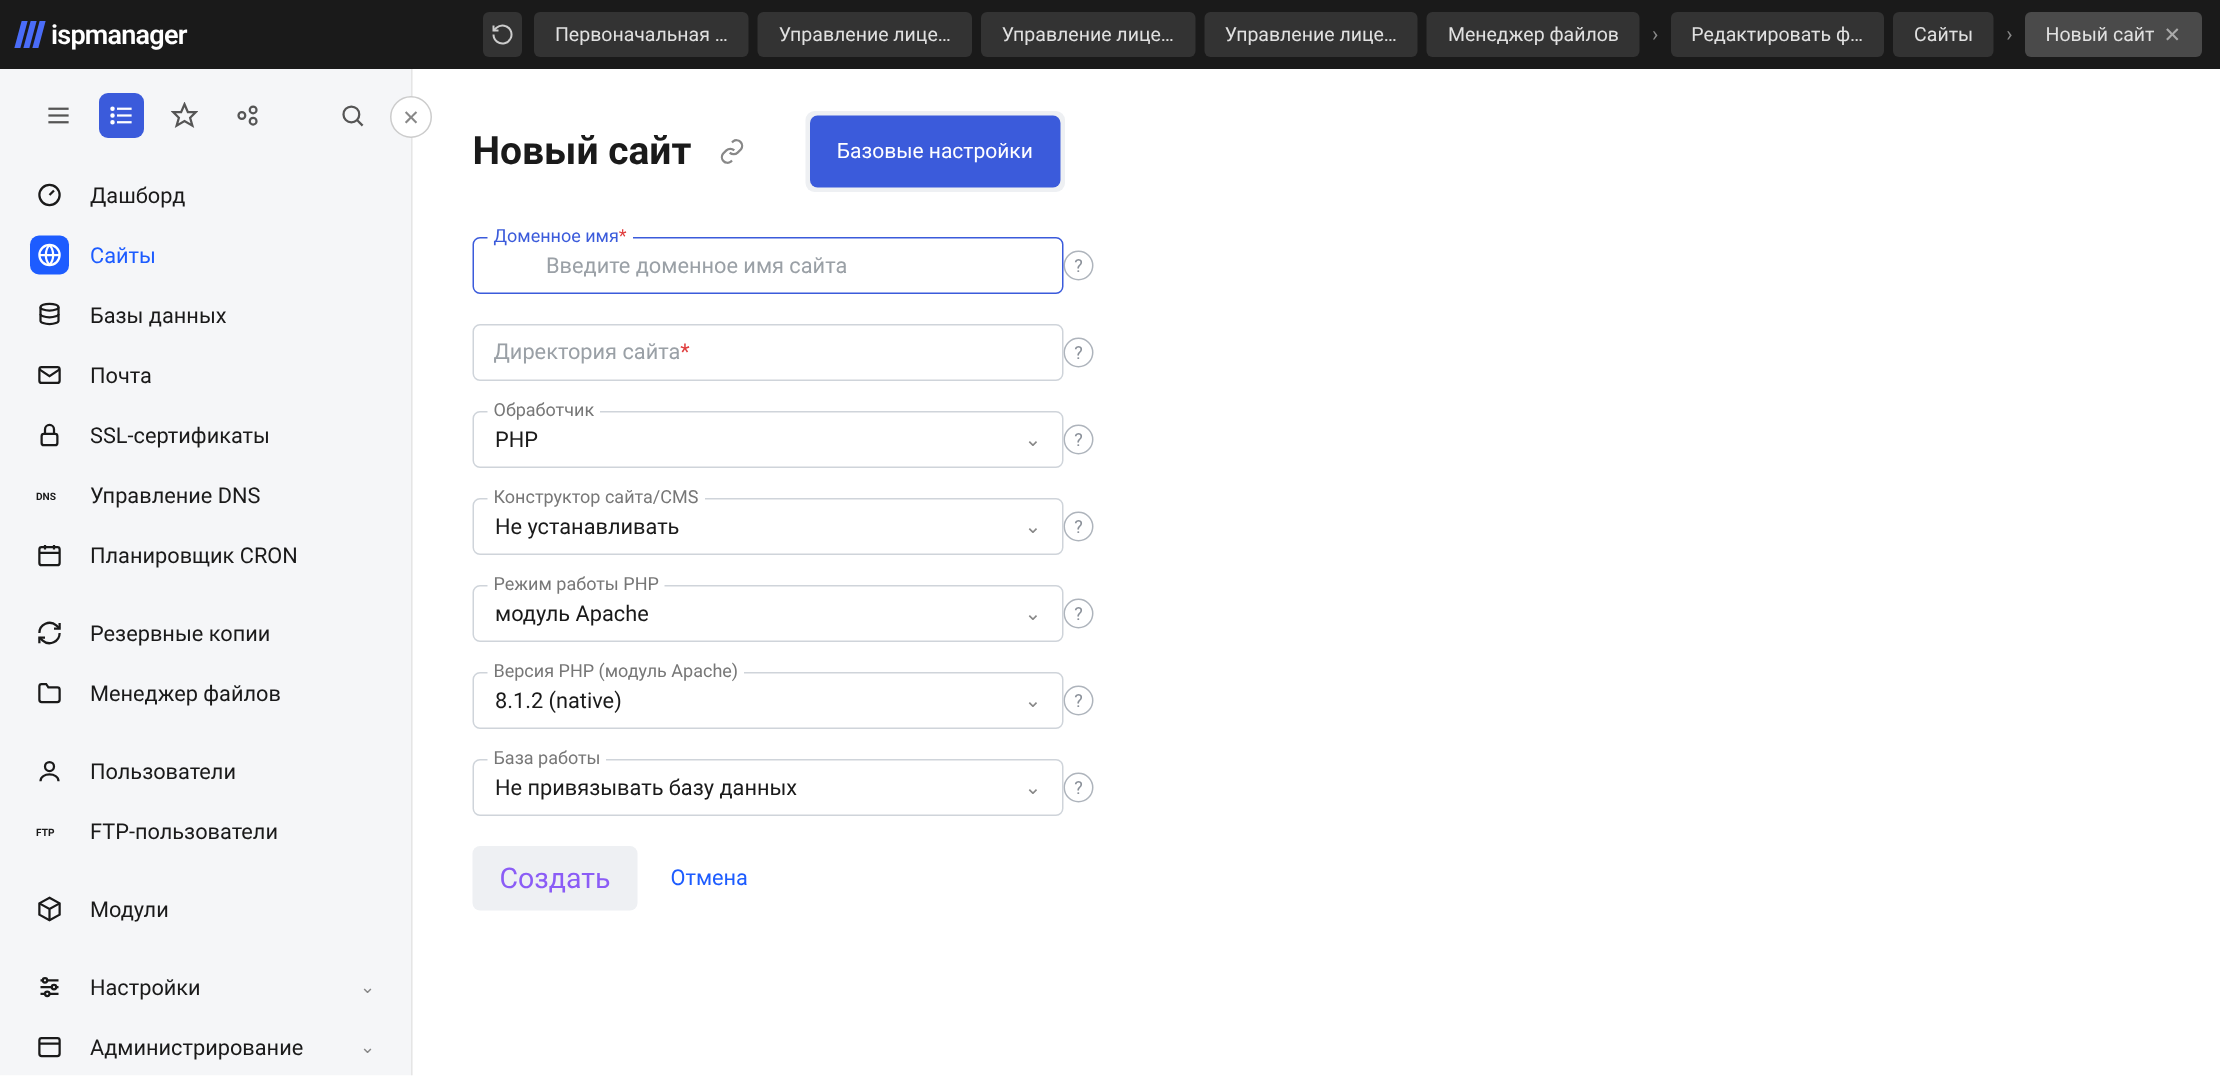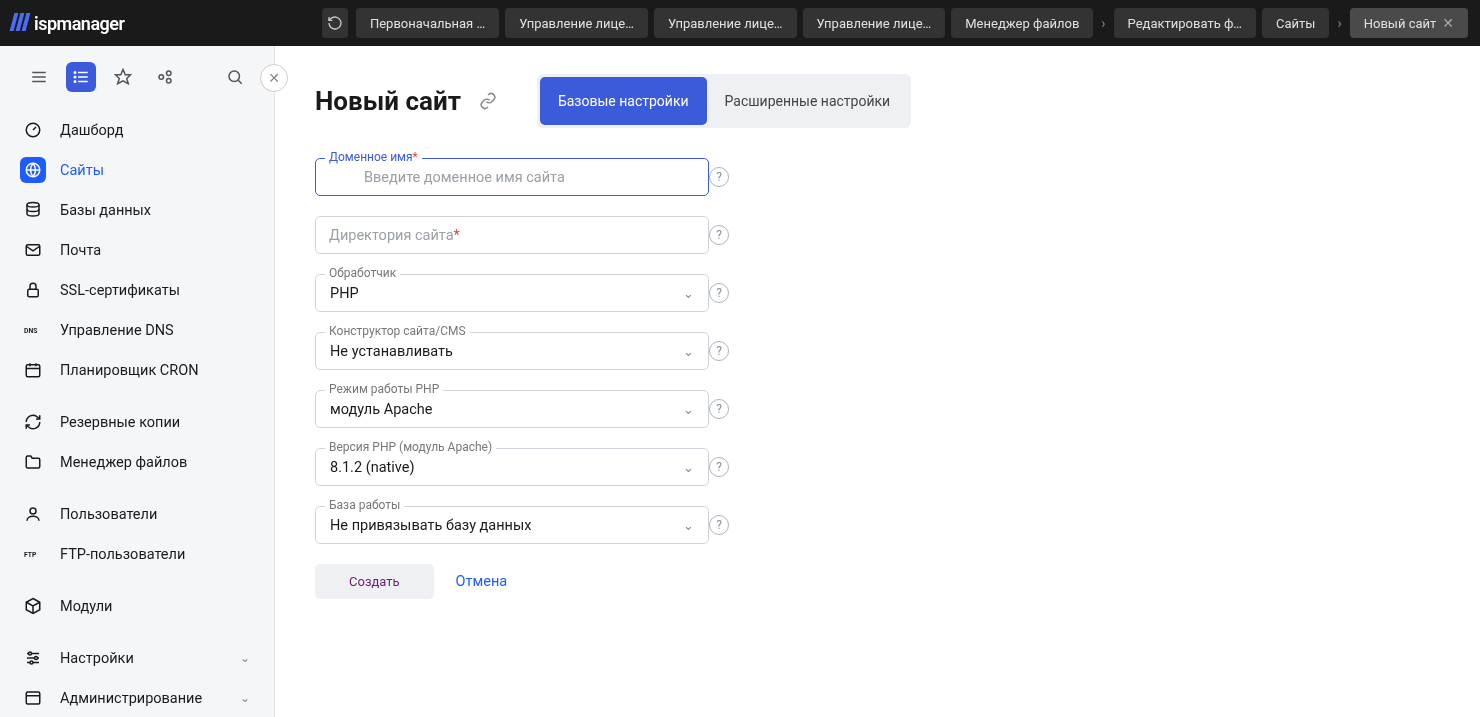--- a/index.html
+++ b/index.html
@@ -1,19 +1,19 @@
 <!DOCTYPE html>
 <html><head>
 <meta charset="utf-8">
 <style>
 * { box-sizing: border-box; margin: 0; padding: 0; font-family: -apple-system, BlinkMacSystemFont, "Segoe UI", Roboto, Arial, sans-serif; }
 body { background: #fff; color: #1a1a1a; }
 
 .topbar { height: 46px; background: #1a1a1a; display: flex; align-items: center; padding: 0 12px; gap: 8px; }
-.logo { display: flex; gap: 6px; font-weight: 600; font-size: 18px; color: #fff; margin-right: 190px; letter-spacing: -0.5px; }
+.logo { display: flex; align-items: center; gap: 6px; font-weight: 600; font-size: 18px; color: #fff; margin-right: 190px; letter-spacing: -0.5px; }
 .logo-stripes { display: flex; gap: 2px; }
 .logo-stripes span { width: 4px; height: 18px; background: #4a6cf7; transform: skewX(-15deg); }
 .back-icon-btn { width: 32px; height: 30px; border-radius: 4px; background: #333; display: flex; align-items: center; justify-content: center; cursor: pointer; }
 .tab { height: 30px; background: #333; color: #e0e0e0; font-size: 13px; padding: 0 14px; border-radius: 4px; display: flex; align-items: center; cursor: pointer; white-space: nowrap; }
 .tab.active { background: #4a4a4a; }
 .tab-close { margin-left: 6px; font-size: 14px; color: #aaa; }
 .chevron-sep { color: #888; font-size: 14px; padding: 0 2px; }
 
 .layout { display: flex; height: calc(100vh - 46px); }
 .sidebar { width: 275px; background: #f5f6f8; border-right: 1px solid #e5e5e5; padding-top: 16px; position: relative; }
@@ -45,21 +45,21 @@
 .field input::placeholder { color: #9aa0a6; }
 .field.focused input { border-color: #3b5bdb; padding-left: 48px; }
 .field-label { position: absolute; top: -8px; left: 10px; background: #fff; padding: 0 4px; font-size: 12px; color: #777; }
 .field.focused .field-label { color: #3b5bdb; }
 .field-label .req { color: #e03e3e; }
 .select-box { display: flex; align-items: center; justify-content: space-between; cursor: pointer; }
 .select-box .chev { color: #888; font-size: 13px; }
 .help-ico { width: 20px; height: 20px; border: 1.5px solid #aeb4bc; border-radius: 50%; display: flex; align-items: center; justify-content: center; font-size: 12px; color: #8a9099; cursor: pointer; }
 
 .actions { display: flex; gap: 22px; margin-top: 20px; align-items: center; }
-.btn-create { background: #eef0f3; color: #701a75; border: none; padding: 10px 34px; border-radius: 5px; font-size: 13px; cursor: not-allowed; }
+.btn-create { background: #eef0f3; color: #8b5cf6; border: none; padding: 10px 18px; border-radius: 5px; font-size: 19px; cursor: not-allowed; }
 .btn-cancel { background: none; border: none; color: #1d5cff; font-size: 14.5px; cursor: pointer; }
 
 svg { display: block; }
 </style>
 </head>
 <body>
 
 <div class="topbar">
   <div class="logo">
     <span class="logo-stripes">
@@ -276,21 +276,20 @@
     <div class="page-header">
       <h1 class="page-title">Новый сайт</h1>
       <span class="link-ico">
         <svg width="18" height="18" viewBox="0 0 24 24" fill="none" stroke="currentColor" stroke-width="2">
             <path d="M10 13a5 5 0 0 0 7 0l3-3a5 5 0 0 0-7-7l-1 1"></path>
             <path d="M14 11a5 5 0 0 0-7 0l-3 3a5 5 0 0 0 7 7l1-1"></path>
           </svg>
       </span>
       <div class="tab-switch">
         <button class="active">Базовые настройки</button>
-        <button>Расширенные настройки</button>
       </div>
     </div>
 
     <div class="form-row">
       <div class="field focused">
         <span class="field-label"><span>Доменное имя</span><span class="req">*</span></span>
         <input type="text" placeholder="Введите доменное имя сайта" style="">
       </div>
       <span class="help-ico">?</span>
     </div>

